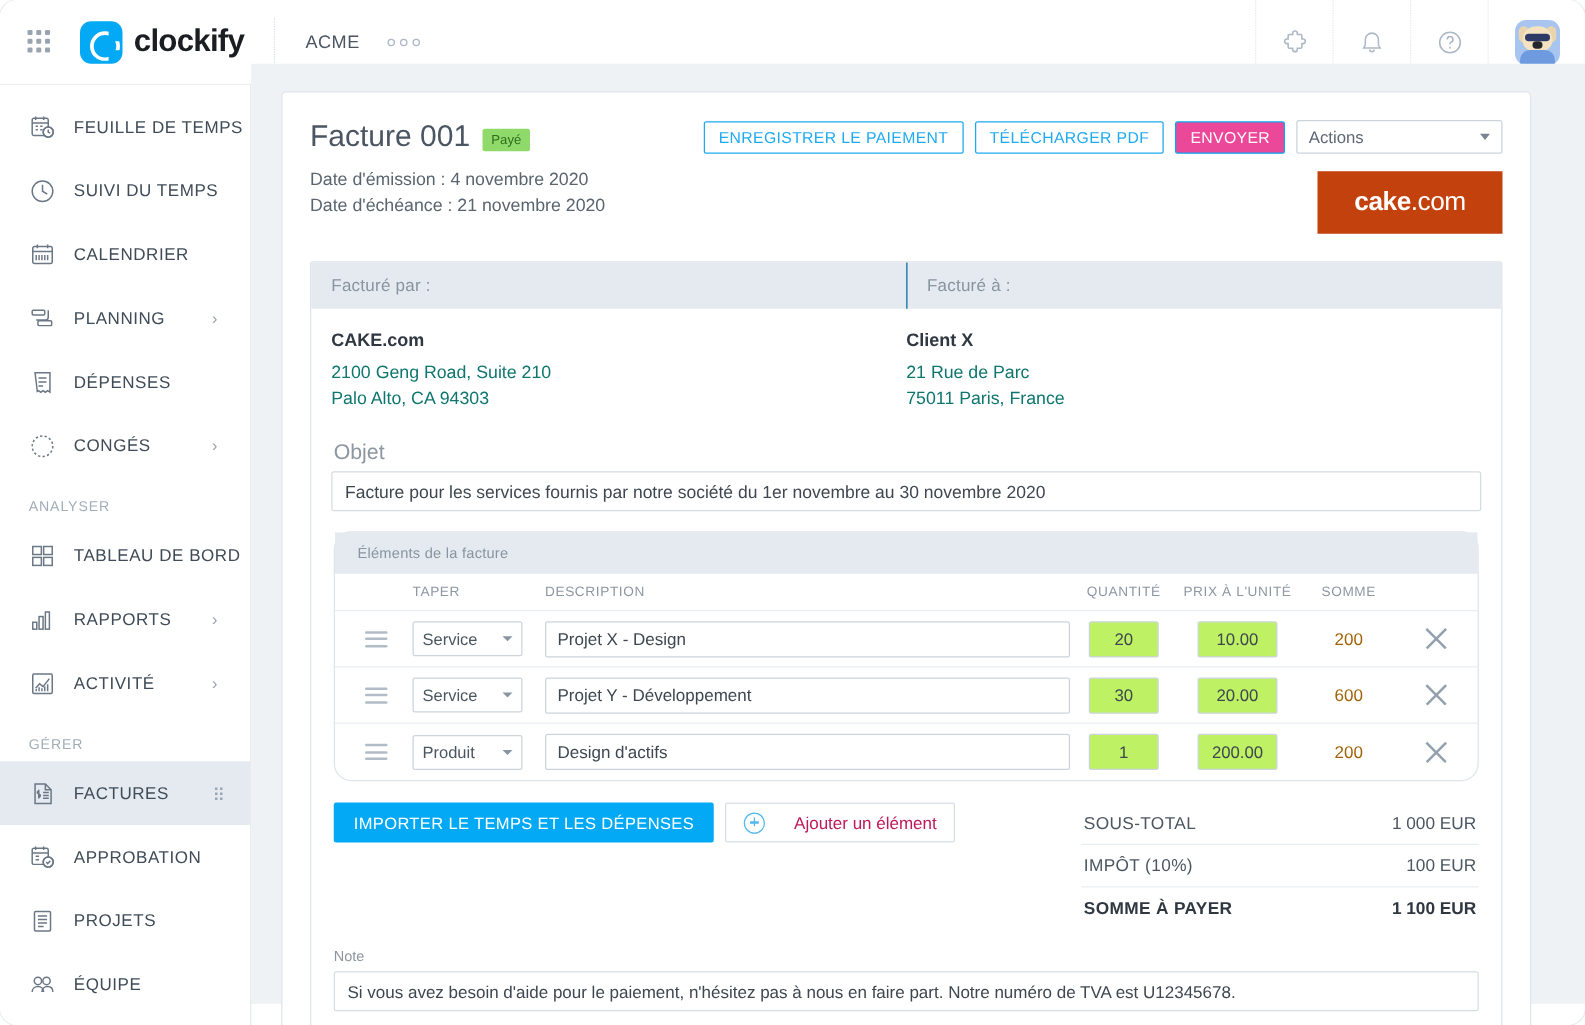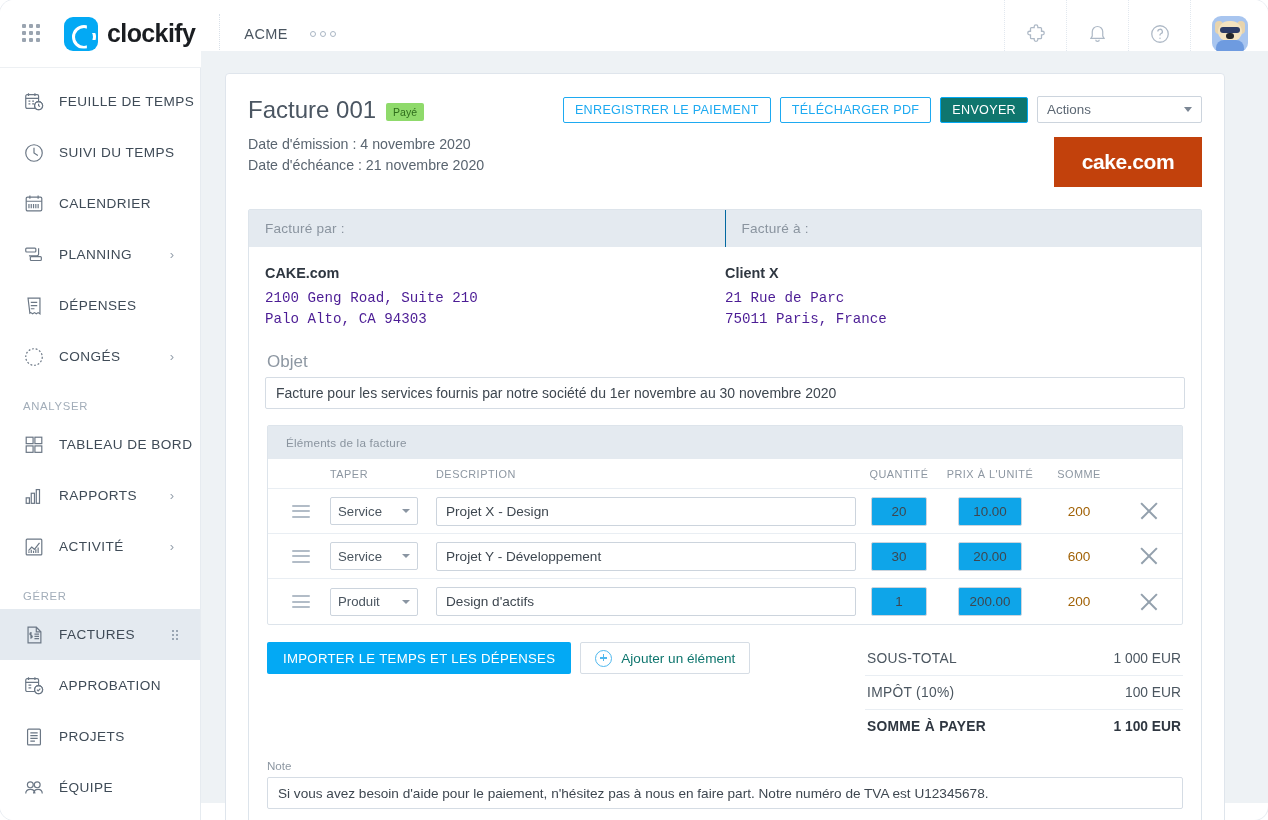--- a/index.html
+++ b/index.html
@@ -159,71 +159,71 @@
     font-size: 14.2px; color: #5a6570; line-height: 21px;
   }
   .head-right { margin-left: auto; text-align: right; }
   .btn-row { display: flex; gap: 9px; align-items: center; justify-content: flex-end; }
   .btn {
     font-size: 12.6px; letter-spacing: 0.3px;
     padding: 0 11px; height: 26px; line-height: 24px;
     border-radius: 2px; cursor: pointer; white-space: nowrap;
   }
   .btn-outline { border: 1px solid #1eaaf1; color: #1eaaf1; background: #fff; }
-  .btn-solid { border: 1px solid #03a9f4; color: #ffffff; background: #0f766e; }
+  .btn-solid { border: 1px solid #03a9f4; color: #ffffff; background: #ec4899; }
   .select-actions {
     width: 165px; height: 27px; border: 1px solid #ccd4dd;
     border-radius: 2px; background: #fff;
     display: flex; align-items: center; padding: 0 9px;
     font-size: 13.4px; color: #5d6874; cursor: pointer;
   }
   .select-actions .caret {
     margin-left: auto; width: 0; height: 0;
     border-left: 4.5px solid transparent; border-right: 4.5px solid transparent;
     border-top: 5px solid #7b8694;
   }
   .brand-logo {
     width: 148px; height: 50px; background: #c2410c;
     margin-top: 14px; margin-left: auto;
     display: flex; align-items: center; justify-content: center;
     font-size: 21px; letter-spacing: -0.4px; color: #ffffff;
   }
   .brand-logo b { font-weight: bold; }
-  .brand-logo span { font-weight: bold; }
+  .brand-logo span { font-weight: normal; }
 
   
   .bill-panel {
     margin-top: 22px; border: 1px solid #dde4eb; border-radius: 2px;
   }
   .bill-head { display: flex; background: #e4eaf0; }
   .bill-head > div {
     flex: 1; font-size: 13.6px; color: #8a949f;
     padding: 11px 16px; letter-spacing: 0.2px;
   }
   .bill-head > div:first-child { border-right: 1px solid #0369a1; }
   .bill-body { display: flex; padding: 18px 16px 4px; }
   .bill-col { flex: 1; }
   .bill-col .name {
     font-size: 14.4px; font-weight: bold; color: #2f3741; margin-bottom: 7px;
   }
-  .bill-col .line { font-size: 14.2px; color: #4c1d95; line-height: 21px; font-family: Liberation Mono, monospace; }
+  .bill-col .line { font-size: 14.2px; color: #0f766e; line-height: 21px; }
 
   .field-label {
     font-size: 17px; color: #8d97a2; margin: 18px 0 5px 2px;
   }
   .text-field {
     width: 100%; height: 32px; border: 1px solid #d5dce4; border-radius: 2px;
     background: #fff; font-size: 14px; color: #3e4750;
     padding: 0 10px; font-family: "Liberation Sans", sans-serif;
     display: flex; align-items: center;
   }
 
   
   .items-box {
-    margin: 16px 2px 0; border: 1px solid #dde4eb; border-radius: 2px;
+    margin: 16px 2px 0; border: 1px solid #dde4eb; border-radius: 14px;
   }
   .items-title {
     background: #e4eaf0; font-size: 11.7px; color: #8a949f;
     padding: 10px 18px; letter-spacing: 0.2px;
   }
   .items-hdr {
     display: flex; align-items: center; height: 30px;
     font-size: 10.9px; color: #8d97a2; letter-spacing: 0.5px;
     padding: 0 4px; border-bottom: 1px solid #e9eef3;
   }
@@ -256,21 +256,21 @@
     border-top: 4.5px solid #8a95a2;
   }
   .desc-input {
     width: 100%; height: 29px; border: 1px solid #ccd4dd; border-radius: 2px;
     display: flex; align-items: center; padding: 0 9px;
     font-size: 13.6px; color: #3e4750; background: #fff;
   }
   .num-input {
     width: 56px; height: 29px; border: 1px solid #ccd4dd; border-radius: 2px;
     display: flex; align-items: center; justify-content: center;
-    font-size: 13.4px; color: #3e4750; background: #0ea5e9; margin: 0 auto;
+    font-size: 13.4px; color: #3e4750; background: #bef264; margin: 0 auto;
   }
   .num-input.wide { width: 64px; }
   .sum-cell { font-size: 13.6px; color: #a16207; text-align: center; }
   .del-x {
     width: 22px; height: 22px; margin: 0 auto; position: relative; cursor: pointer;
   }
   .del-x::before, .del-x::after {
     content: ""; position: absolute; left: 0; top: 10px;
     width: 22px; height: 1.6px; background: #93a0ad;
   }
@@ -280,22 +280,22 @@
   
   .lower { display: flex; margin-top: 17px; padding: 0 2px; }
   .lower-left { display: flex; gap: 9px; align-items: flex-start; }
   .btn-import {
     background: #03a9f4; color: #fff; border: none; border-radius: 2px;
     height: 32px; padding: 0 16px; font-size: 13.2px; letter-spacing: 0.3px;
     cursor: pointer; font-family: "Liberation Sans", sans-serif;
   }
   .btn-add {
     background: #fff; border: 1px solid #d6dde5; border-radius: 2px;
-    height: 32px; padding: 0 14px; font-size: 13.6px; color: #0f766e;
-    display: flex; align-items: center; gap: 9px; cursor: pointer; text-align: center;
+    height: 32px; padding: 0 14px; font-size: 13.6px; color: #be185d;
+    display: flex; align-items: center; gap: 23px; cursor: pointer; text-align: center;
   }
   .plus-circle {
     width: 17px; height: 17px; border: 1.4px solid #4fb8ee; border-radius: 50%;
     position: relative;
   }
   .plus-circle::before, .plus-circle::after {
     content: ""; position: absolute; background: #4fb8ee;
   }
   .plus-circle::before { left: 3.5px; top: 6.8px; width: 7px; height: 1.4px; }
   .plus-circle::after  { top: 3.5px; left: 6.8px; height: 7px; width: 1.4px; }

